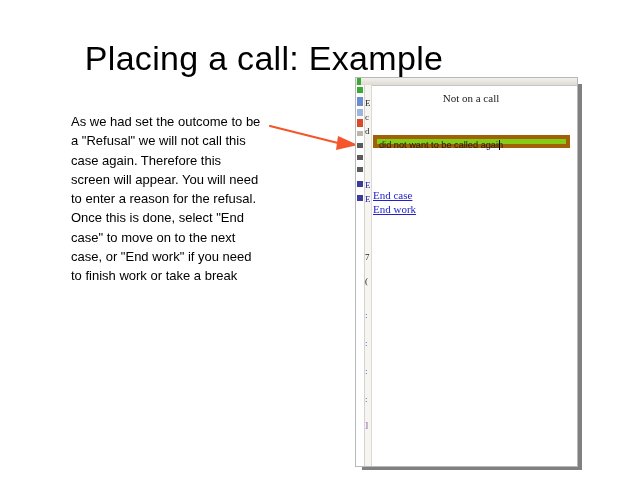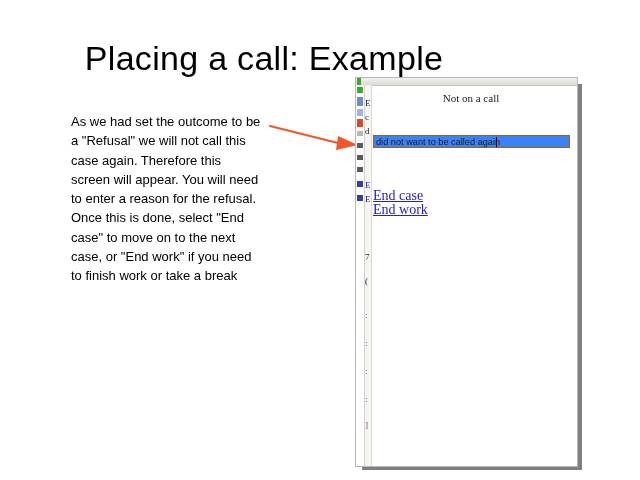--- a/index.html
+++ b/index.html
@@ -166,22 +166,22 @@
     line-height: 12.5px;
     color: #1a1a1a;
   }
 
   #shot-input {
     position: absolute;
     left: 1px;
     top: 49px;
     width: 197px;
     height: 13px;
-    background: #3b82f6;
-    border: 1px solid #a16207;
+    background: #84cc16;
+    border: 4px solid #a16207;
     box-sizing: border-box;
   }
   #shot-input-text {
     position: absolute;
     left: 2px;
     top: 1px;
     font-family: "Liberation Sans", sans-serif;
     font-size: 9.2px;
     line-height: 11px;
     color: #1a1a1a;
@@ -198,21 +198,21 @@
 
   #shot-links {
     position: absolute;
     left: 1px;
     top: 103px;
     width: 120px;
   }
   .shot-link {
     display: block;
     font-family: "Liberation Serif", serif;
-    font-size: 14px;
+    font-size: 11px;
     line-height: 13.5px;
     color: #2222cc;
     text-decoration: underline;
     white-space: nowrap;
   }
 </style>
 </head>
 <body>
 
 <div id="slide">

